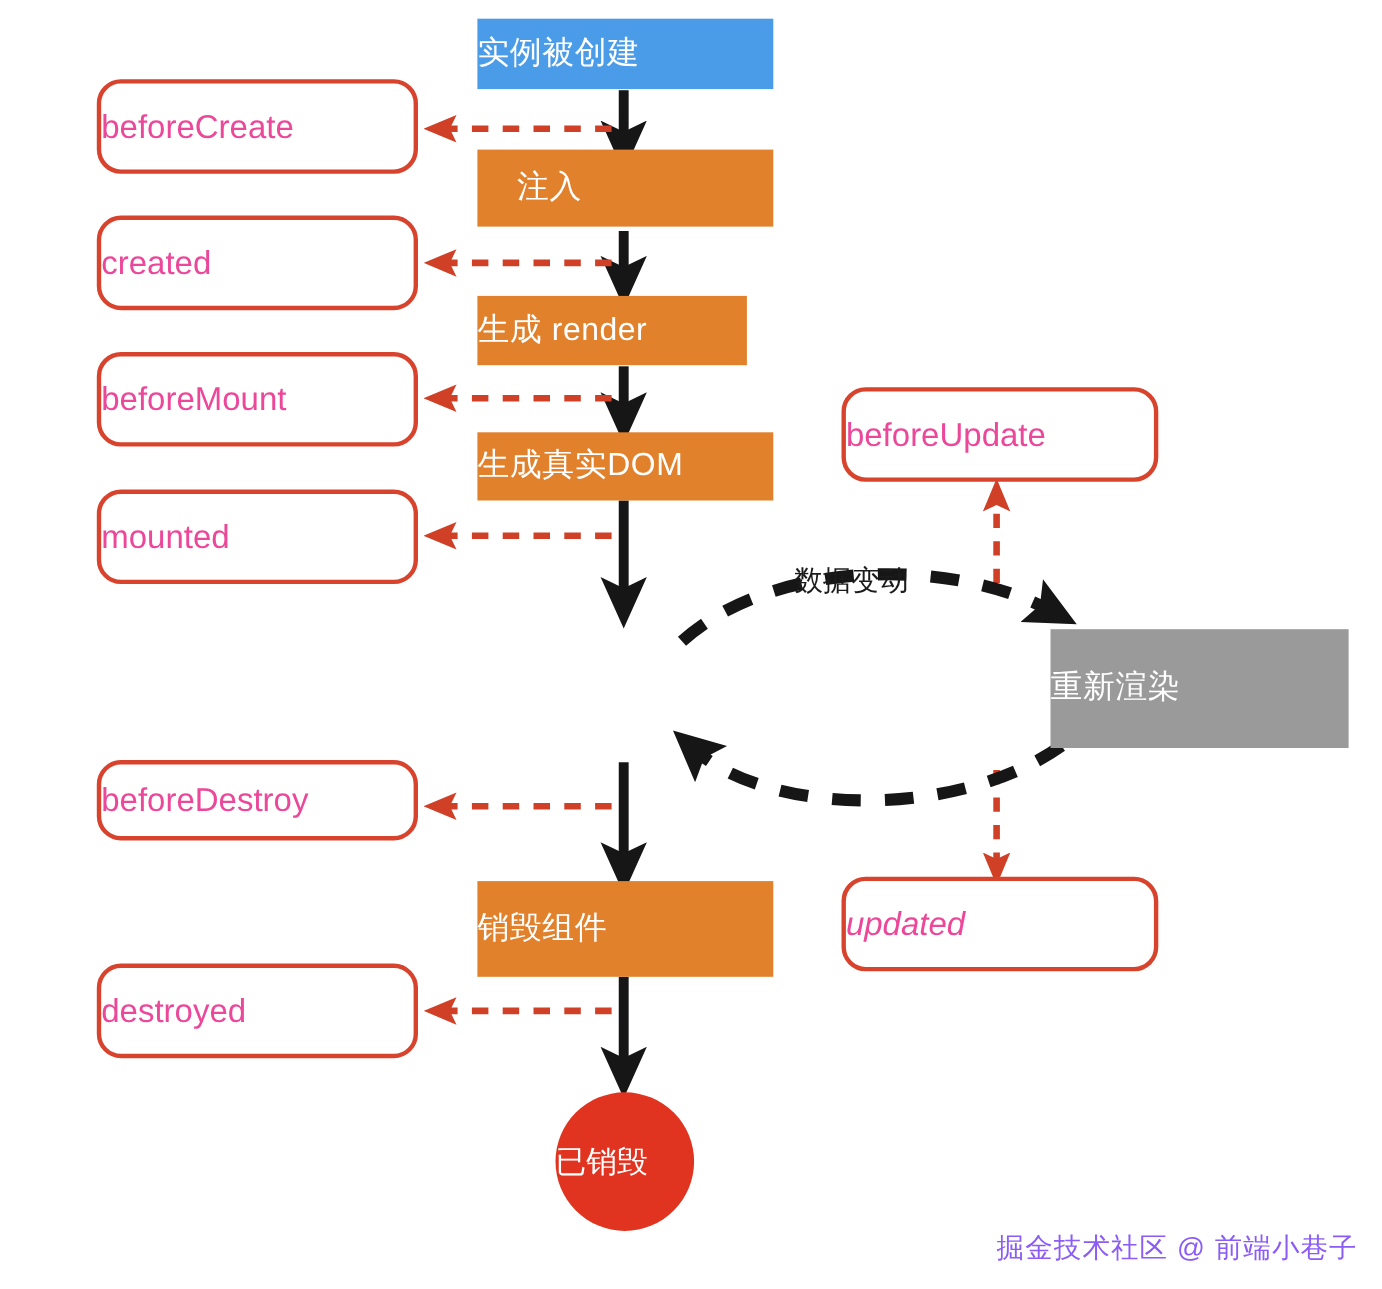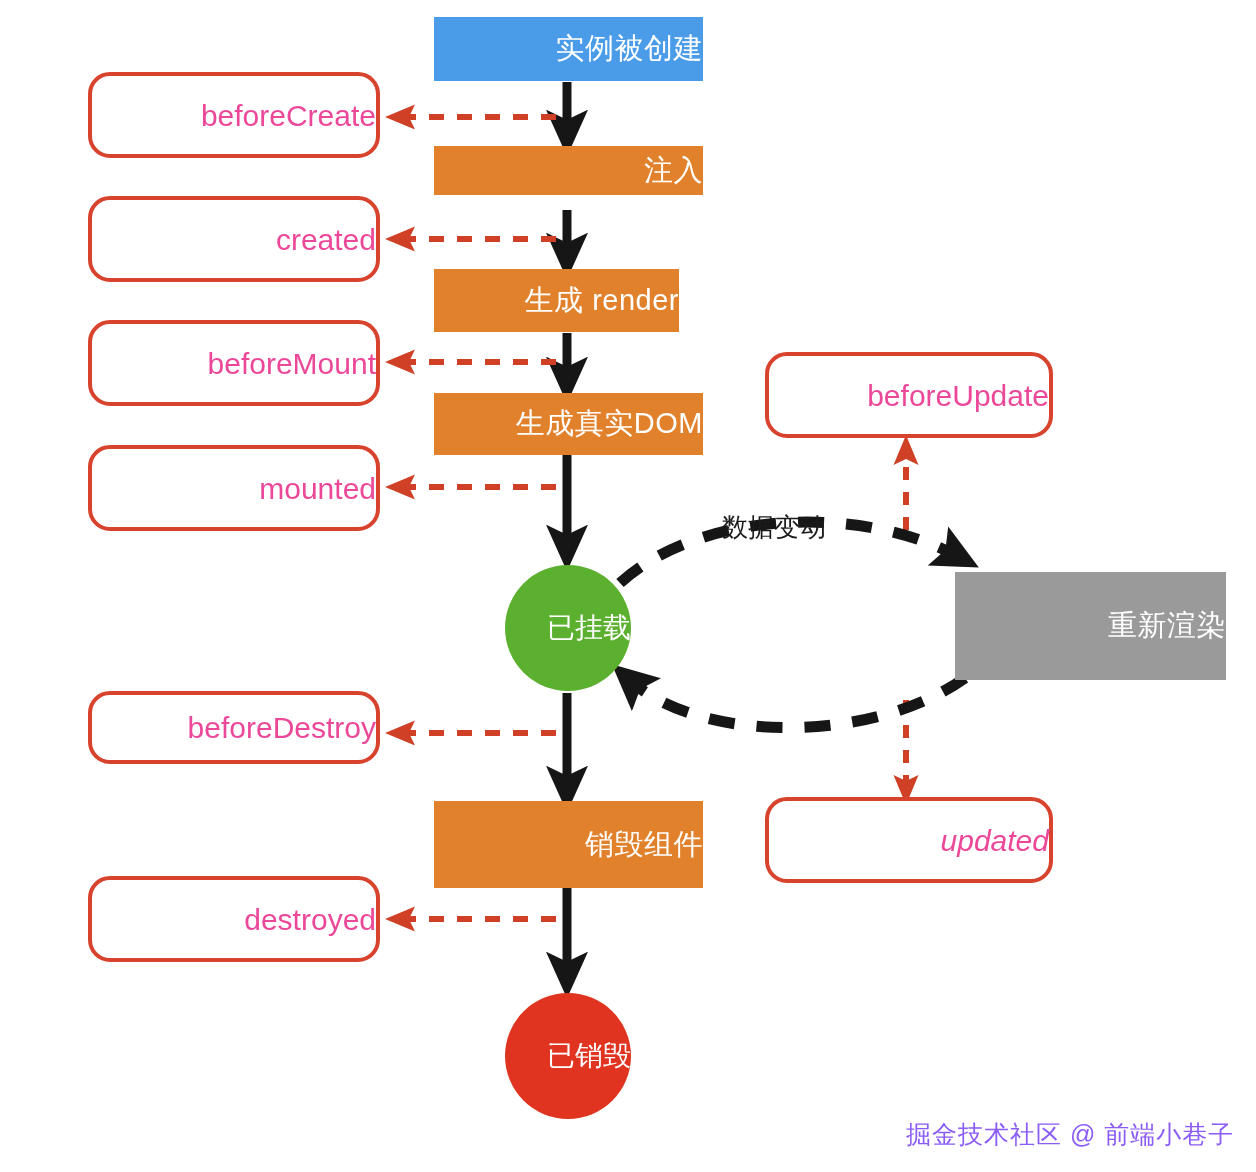--- a/index.html
+++ b/index.html
@@ -24,21 +24,21 @@
     width: 1256px;
     height: 1172px;
     pointer-events: none;
   }
 
   
   .node {
     position: absolute;
     display: flex;
     align-items: center;
-    justify-content: flex-end;
+    justify-content: flex-start;
     box-sizing: border-box;
     text-align: center;
     line-height: 1.1;
   }
 
   
   .rect-node {
     color: #ffffff;
     font-size: 29px;
     font-weight: 500;
@@ -147,35 +147,32 @@
       <path d="M 620 583 C 700 510, 860 505, 955 555" marker-end="url(#blackArrowThick)"></path>
 
       <path d="M 965 678 C 870 745, 700 742, 632 682" marker-end="url(#blackArrowThick)"></path>
     </g>
   </svg>
 
   <div class="node rect-node blue" style="left:434px; top:17px; width:269px; height:64px;">
     <span>实例被创建</span>
   </div>
 
-  <div class="node rect-node orange" style="left:434px; top:146px; width:269px; height:49px;">
+  <div class="node rect-node orange" style="left:434px; top:136px; width:269px; height:70px;padding-left:36px;">
     <span>注入</span>
   </div>
 
   <div class="node rect-node orange" style="left:434px; top:269px; width:245px; height:63px;">
     <span>生成 render</span>
   </div>
 
   <div class="node rect-node orange" style="left:434px; top:393px; width:269px; height:62px;">
     <span>生成真实DOM</span>
   </div>
 
-  <div class="node circle-node green" style="left:505px; top:565px; width:126px; height:126px;">
-    <span>已挂载</span>
-  </div>
 
   <div class="node rect-node orange" style="left:434px; top:801px; width:269px; height:87px;">
     <span>销毁组件</span>
   </div>
 
   <div class="node circle-node red" style="left:505px; top:993px; width:126px; height:126px;">
     <span>已销毁</span>
   </div>
 
   <div class="node rect-node gray" style="left:955px; top:572px; width:271px; height:108px;">
@@ -195,21 +192,21 @@
   </div>
 
   <div class="node hook-node" style="left:88px; top:445px; width:292px; height:86px;">
     <span>mounted</span>
   </div>
 
   <div class="node hook-node" style="left:88px; top:691px; width:292px; height:73px;">
     <span>beforeDestroy</span>
   </div>
 
-  <div class="node hook-node" style="left:88px; top:876px; width:292px; height:86px;padding-left:38px;">
+  <div class="node hook-node" style="left:88px; top:876px; width:292px; height:86px;">
     <span>destroyed</span>
   </div>
 
   <div class="node hook-node" style="left:765px; top:352px; width:288px; height:86px;">
     <span>beforeUpdate</span>
   </div>
 
   <div class="node hook-node" style="left:765px; top:797px; width:288px; height:86px;font-style:italic;">
     <span>updated</span>
   </div>

